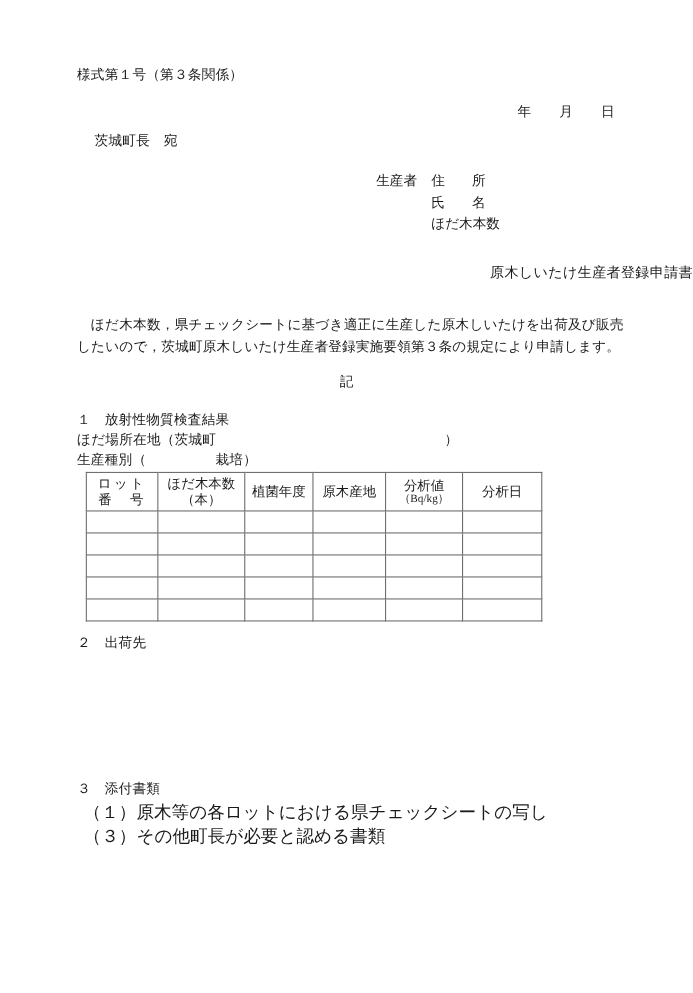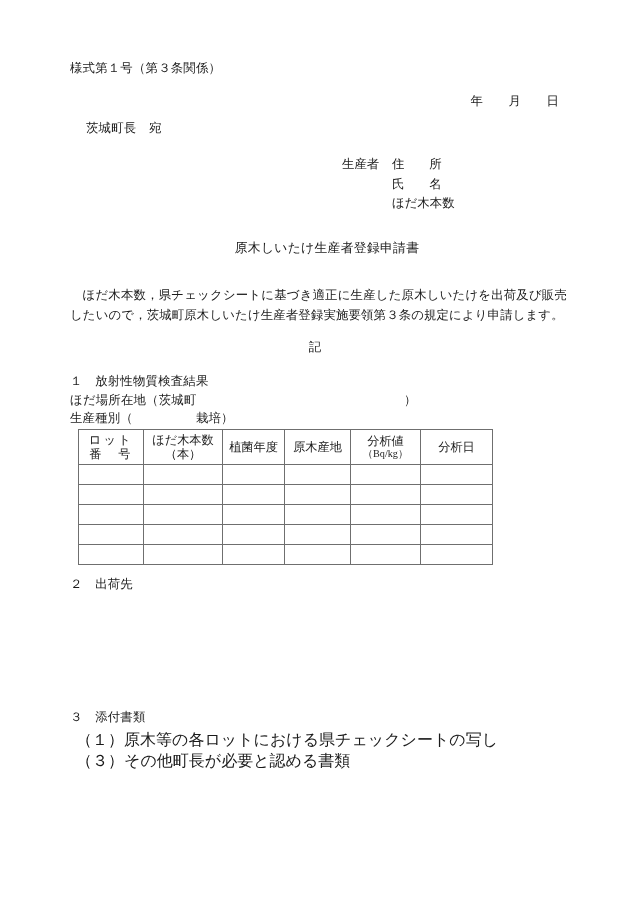--- a/index.html
+++ b/index.html
@@ -53,21 +53,21 @@
     margin-left: 32px;
   }
   #producer-block .row { white-space: pre; }
   #producer-label { display: inline-block; width: 50px; }
 
   
   #doc-title {
     position: absolute;
     left: 0; right: 0;
     top: 240px;
-    text-align: center;
+    text-align: right;
     font-size: 12.8px;
     letter-spacing: 0.3px;
     margin-left: 24px;
   }
   #body-para {
     position: absolute;
     left: 70px;
     top: 285px;
     width: 497px;
     font-size: 12.4px;

